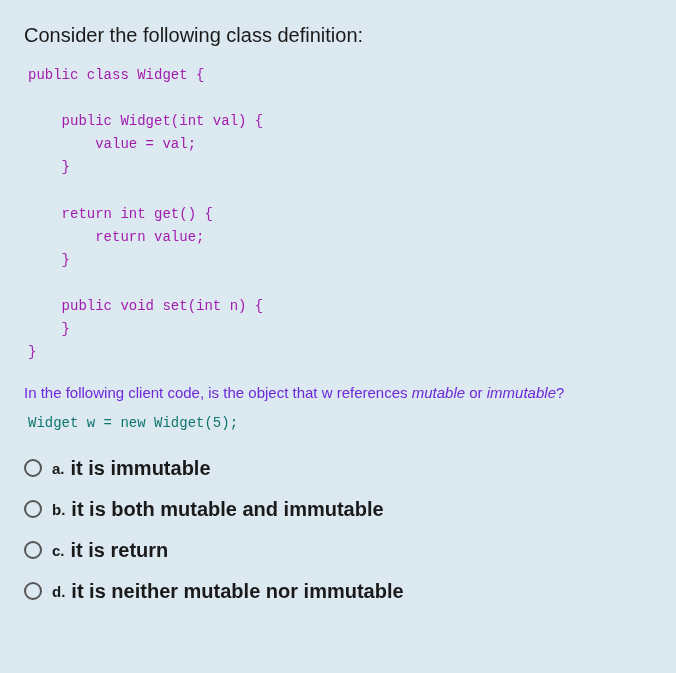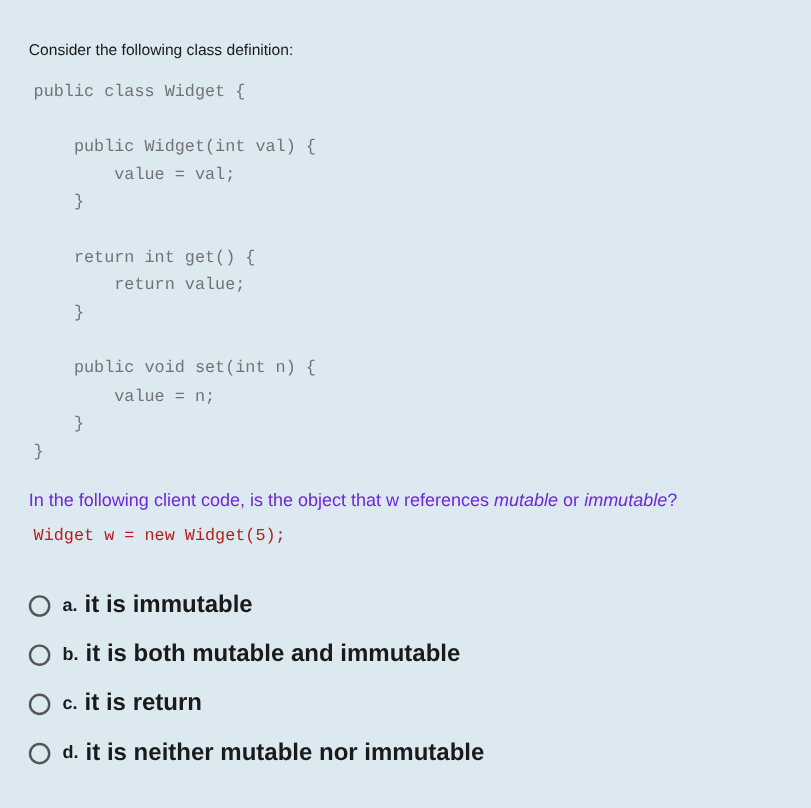--- a/index.html
+++ b/index.html
@@ -12,53 +12,52 @@
       background-color: #dce9f0;
       font-family: Arial, sans-serif;
       font-size: 15px;
       color: #1a1a1a;
       padding: 20px 24px;
       width: 676px;
       min-height: 673px;
     }
 
     .question-text {
-      font-size: 13px;
+      font-size: 20px;
       color: #1a1a1a;
       margin-bottom: 14px;
       line-height: 1.5;
-      margin-top: 12px;
     }
 
     .code-block {
       font-family: 'Courier New', Courier, monospace;
       font-size: 14px;
-      color: #737373;
+      color: #a21caf;
       line-height: 1.65;
       margin-bottom: 18px;
       padding-left: 4px;
     }
 
     .code-line {
       display: block;
       white-space: pre;
     }
 
     .client-question {
       font-size: 15px;
       color: #6d28d9;
       margin-bottom: 10px;
       line-height: 1.5;
     }
 
     .client-code {
       font-family: 'Courier New', Courier, monospace;
       font-size: 14px;
-      color: #b91c1c;
-      margin-bottom: 38px;
+      color: #0f766e;
+      margin-bottom: 26px;
       padding-left: 4px;
     }
 
     .options-list {
       list-style: none;
       padding: 0;
       margin: 0;
     }
 
     .option-item {
@@ -105,21 +104,20 @@
   <span class="code-line">&nbsp;</span>
   <span class="code-line">    public Widget(int val) {</span>
   <span class="code-line">        value = val;</span>
   <span class="code-line">    }</span>
   <span class="code-line">&nbsp;</span>
   <span class="code-line">    return int get() {</span>
   <span class="code-line">        return value;</span>
   <span class="code-line">    }</span>
   <span class="code-line">&nbsp;</span>
   <span class="code-line">    public void set(int n) {</span>
-  <span class="code-line">        value = n;</span>
   <span class="code-line">    }</span>
   <span class="code-line">}</span>
 </div>
 
 <p class="client-question">
   In the following client code, is the object that w references <em>mutable</em> or <em>immutable</em>?
 </p>
 
 <div class="client-code">
   <span>Widget w = new Widget(5);</span>

